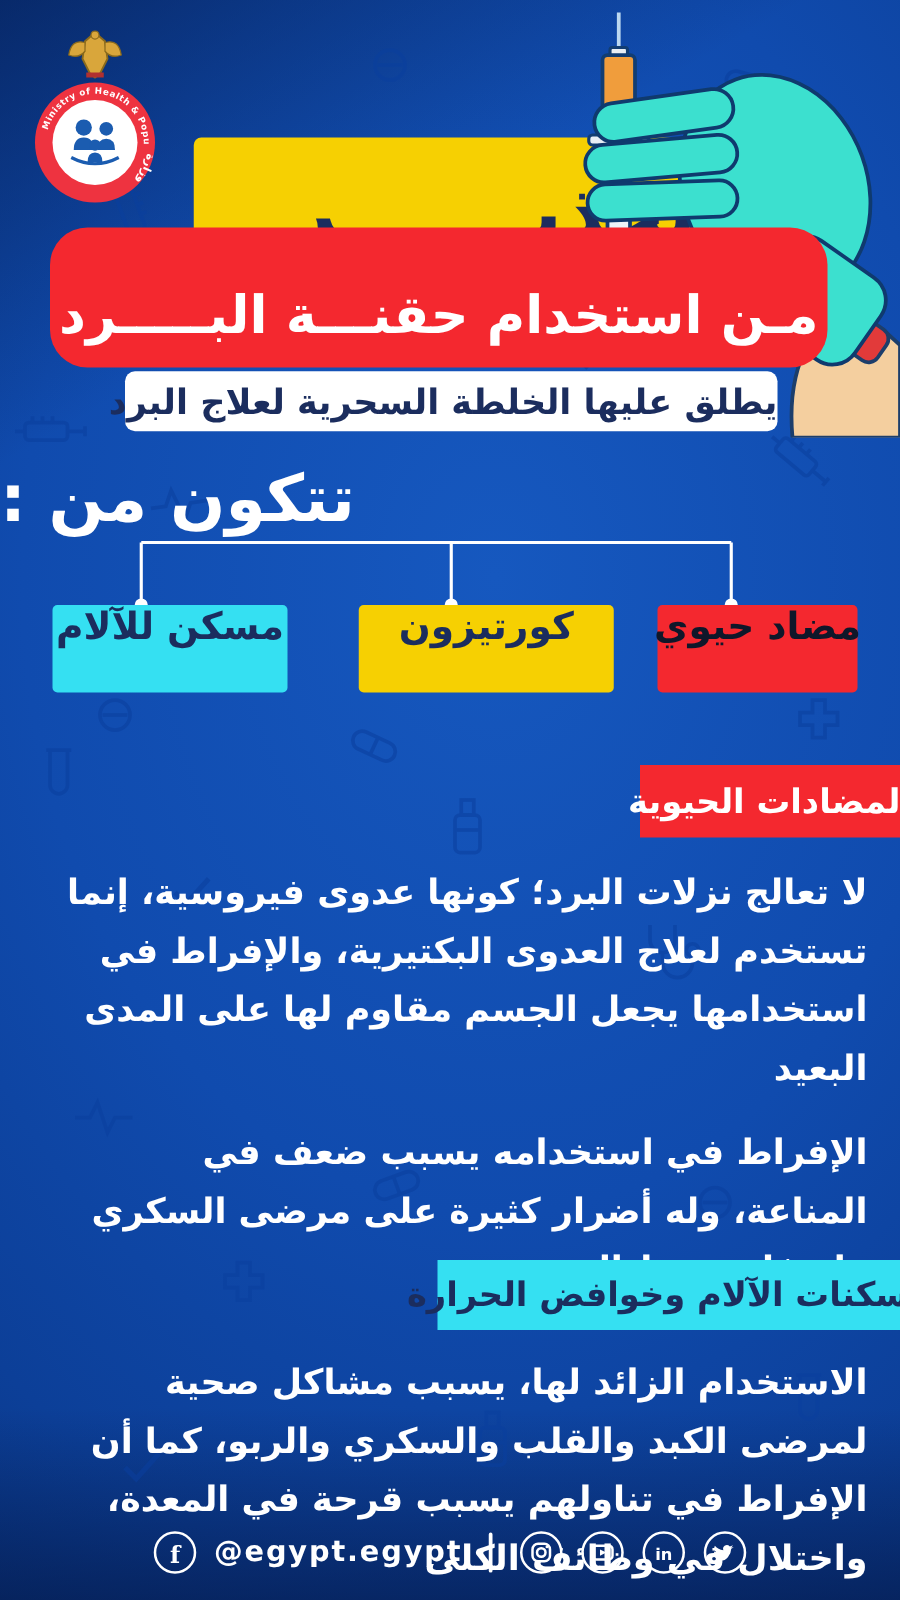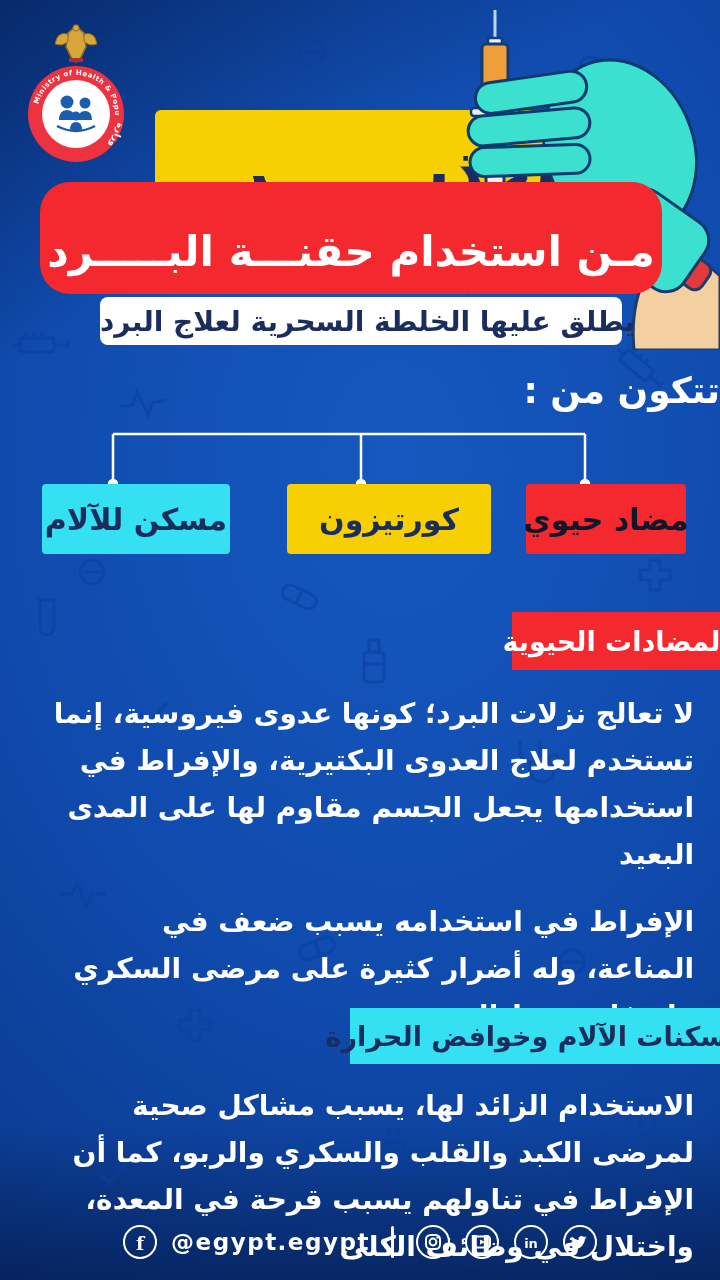--- a/index.html
+++ b/index.html
@@ -27,32 +27,32 @@
   #warning-red-box{
     left:40px;top:182px;width:622px;height:112px;background:#f4282f;
     border-radius:30px;z-index:4;display:flex;flex-direction:column;
     align-items:center;justify-content:center;direction:rtl;
   }
   #warning-red-box .red-line{
     color:#ffffff;font-size:42px;font-weight:700;line-height:55px;white-space:nowrap;margin-top:27px;
   }
   #subtitle-bar{
     left:100px;top:297px;width:522px;height:48px;background:#ffffff;border-radius:8px;
-    z-index:5;display:flex;align-items:center;justify-content:flex-start;
+    z-index:5;display:flex;align-items:center;justify-content:flex-end;
   }
   #subtitle-text{color:#1b2d5e;font-size:28px;font-weight:700;direction:rtl;white-space:nowrap;}
   
   #composition-title{
-    left:0;top:370px;width:720px;text-align:right;color:#ffffff;
-    font-size:36px;font-weight:700;direction:rtl;z-index:2;
+    left:0;top:370px;width:720px;text-align:left;color:#ffffff;
+    font-size:52px;font-weight:700;direction:rtl;z-index:2;
   }
   #connector-svg{left:80px;top:420px;z-index:2;}
   .comp-box{
     top:484px;height:70px;border-radius:4px;z-index:2;
-    display:flex;align-items:center;justify-content:center;
+    display:flex;align-items:flex-start;justify-content:center;
     font-size:30px;font-weight:700;direction:rtl;white-space:nowrap;
   }
   #comp-antibiotic{left:526px;width:160px;background:#f4282f;color:#0f172a;}
   #comp-cortisone{left:287px;width:204px;background:#f6d002;color:#1b2d5e;}
   #comp-painkiller{left:42px;width:188px;background:#35e0f2;color:#1b2d5e;}
   
   .section-header{
     z-index:2;display:flex;align-items:center;justify-content:center;
     font-size:27px;font-weight:700;direction:rtl;white-space:nowrap;
   }

